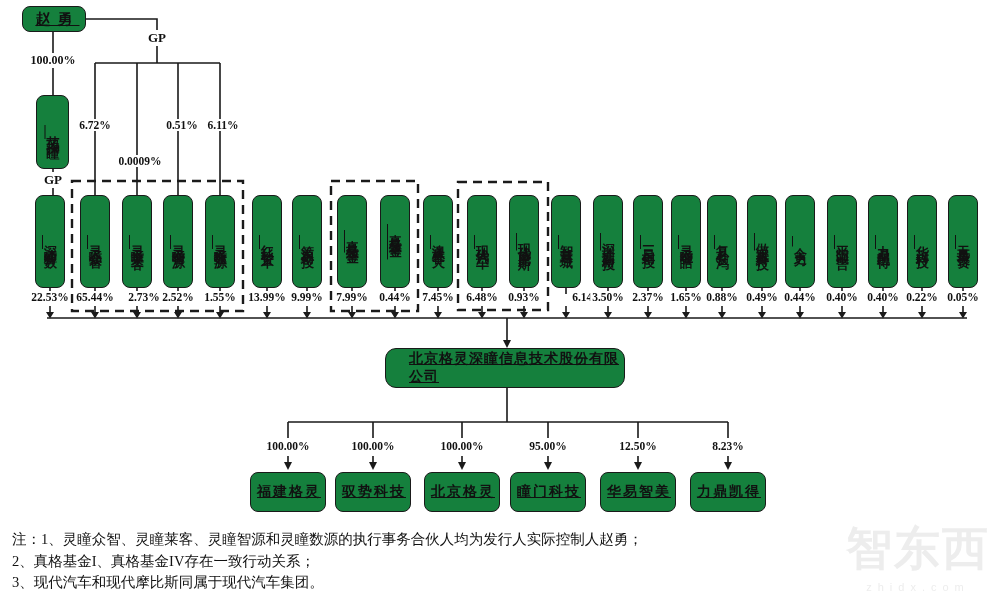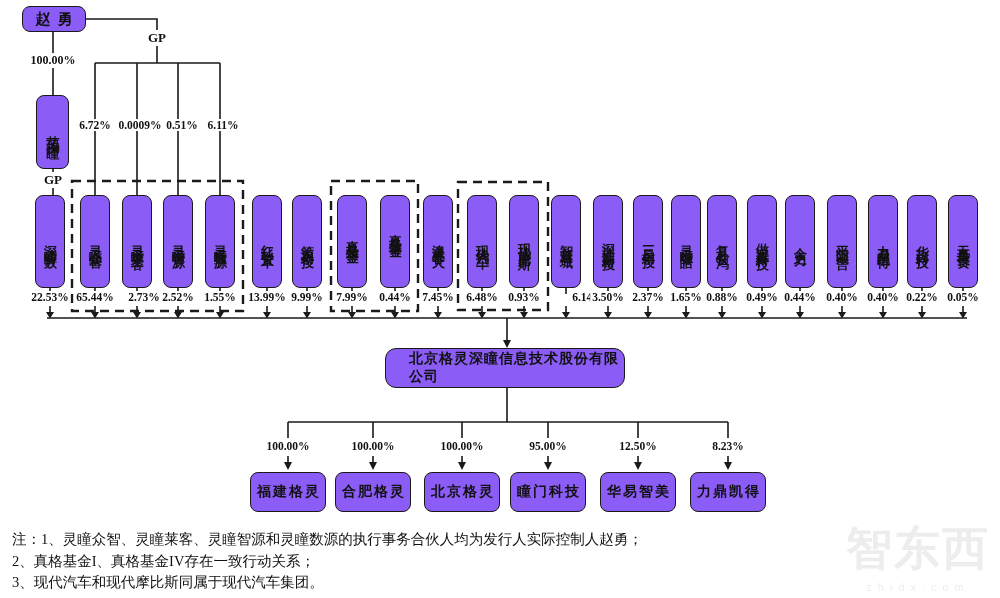--- a/index.html
+++ b/index.html
@@ -3,24 +3,24 @@
 <meta charset="utf-8">
 <style>
   html,body { margin:0; padding:0; background:#ffffff; }
   .stage {
     position:relative; width:1000px; height:598px; background:#ffffff;
     font-family:"Liberation Serif","DejaVu Serif",serif; color:#111;
     overflow:hidden;
   }
   .wires { position:absolute; left:0; top:0; z-index:1; }
   .hnode, .shbox, .vnode {
-    position:absolute; box-sizing:border-box; background:#8b5cf6;
+    position:absolute; box-sizing:border-box; background:#15803d;
     border:1.6px solid #1a1a1a; border-radius:8px;
     display:flex; align-items:center; justify-content:center;
-    z-index:2; font-weight:bold;
+    z-index:2; font-weight:bold;text-decoration:underline;
   }
   .zy { left:22px; top:6px; width:64px; height:26px; font-size:15px; letter-spacing:7px; text-indent:7px; }
   .vnode { left:36px; top:95px; width:33px; height:74px; }
   .shbox { top:195px; width:30px; height:93px; }
   .vtxt { writing-mode:vertical-rl; font-size:13px; letter-spacing:3.5px; font-weight:bold; }
   .company { left:385px; top:348px; width:240px; height:40px; border-radius:11px; font-size:14px; letter-spacing:1px;padding-left:23px; }
   .sub { top:472px; width:76px; height:40px; font-size:14px; letter-spacing:2px; text-indent:2px; }
   .pct {
     position:absolute; transform:translateX(-50%); z-index:3;
     font-weight:bold; font-size:11.5px; white-space:nowrap;
@@ -78,21 +78,21 @@
       <span>赵勇</span>
     </div>
   <div class="gplbl" style="left:157px; top:30px;">GP</div>
   <div class="pct" style="left:53px; top:53px; font-size:12px;">100.00%</div>
   <div class="vnode">
       <span class="vtxt">艾玛深瞳</span>
     </div>
   <div class="gplbl" style="left:53px; top:172px;">GP</div>
 
   <div class="pct bpct" style="left:95px;">6.72%</div>
-  <div class="pct bpct" style="left:140px;">0.0009%</div>
+  <div class="pct bpct" style="left:140px;margin-top:36px;">0.0009%</div>
   <div class="pct bpct" style="left:182px;">0.51%</div>
   <div class="pct bpct" style="left:223px;">6.11%</div>
 
   <div class="shbox" style="left:35px;">
       <span class="vtxt">深瞳智数</span>
     </div>
   <div class="shbox" style="left:80px;">
       <span class="vtxt">灵瞳众智</span>
     </div>
   <div class="shbox" style="left:122px;">
@@ -191,21 +191,21 @@
   <div class="pct subpct" style="left:373px;">100.00%</div>
   <div class="pct subpct" style="left:462px;">100.00%</div>
   <div class="pct subpct" style="left:548px;">95.00%</div>
   <div class="pct subpct" style="left:638px;">12.50%</div>
   <div class="pct subpct" style="left:728px;">8.23%</div>
 
   <div class="hnode sub" style="left:250px;justify-content:center;">
       <span>福建格灵</span>
     </div>
   <div class="hnode sub" style="left:335px;">
-      <span>合肥格灵</span>
+      <span>驭势科技</span>
     </div>
   <div class="hnode sub" style="left:424px;">
       <span>北京格灵</span>
     </div>
   <div class="hnode sub" style="left:510px;">
       <span>瞳门科技</span>
     </div>
   <div class="hnode sub" style="left:600px;">
       <span>华易智美</span>
     </div>

